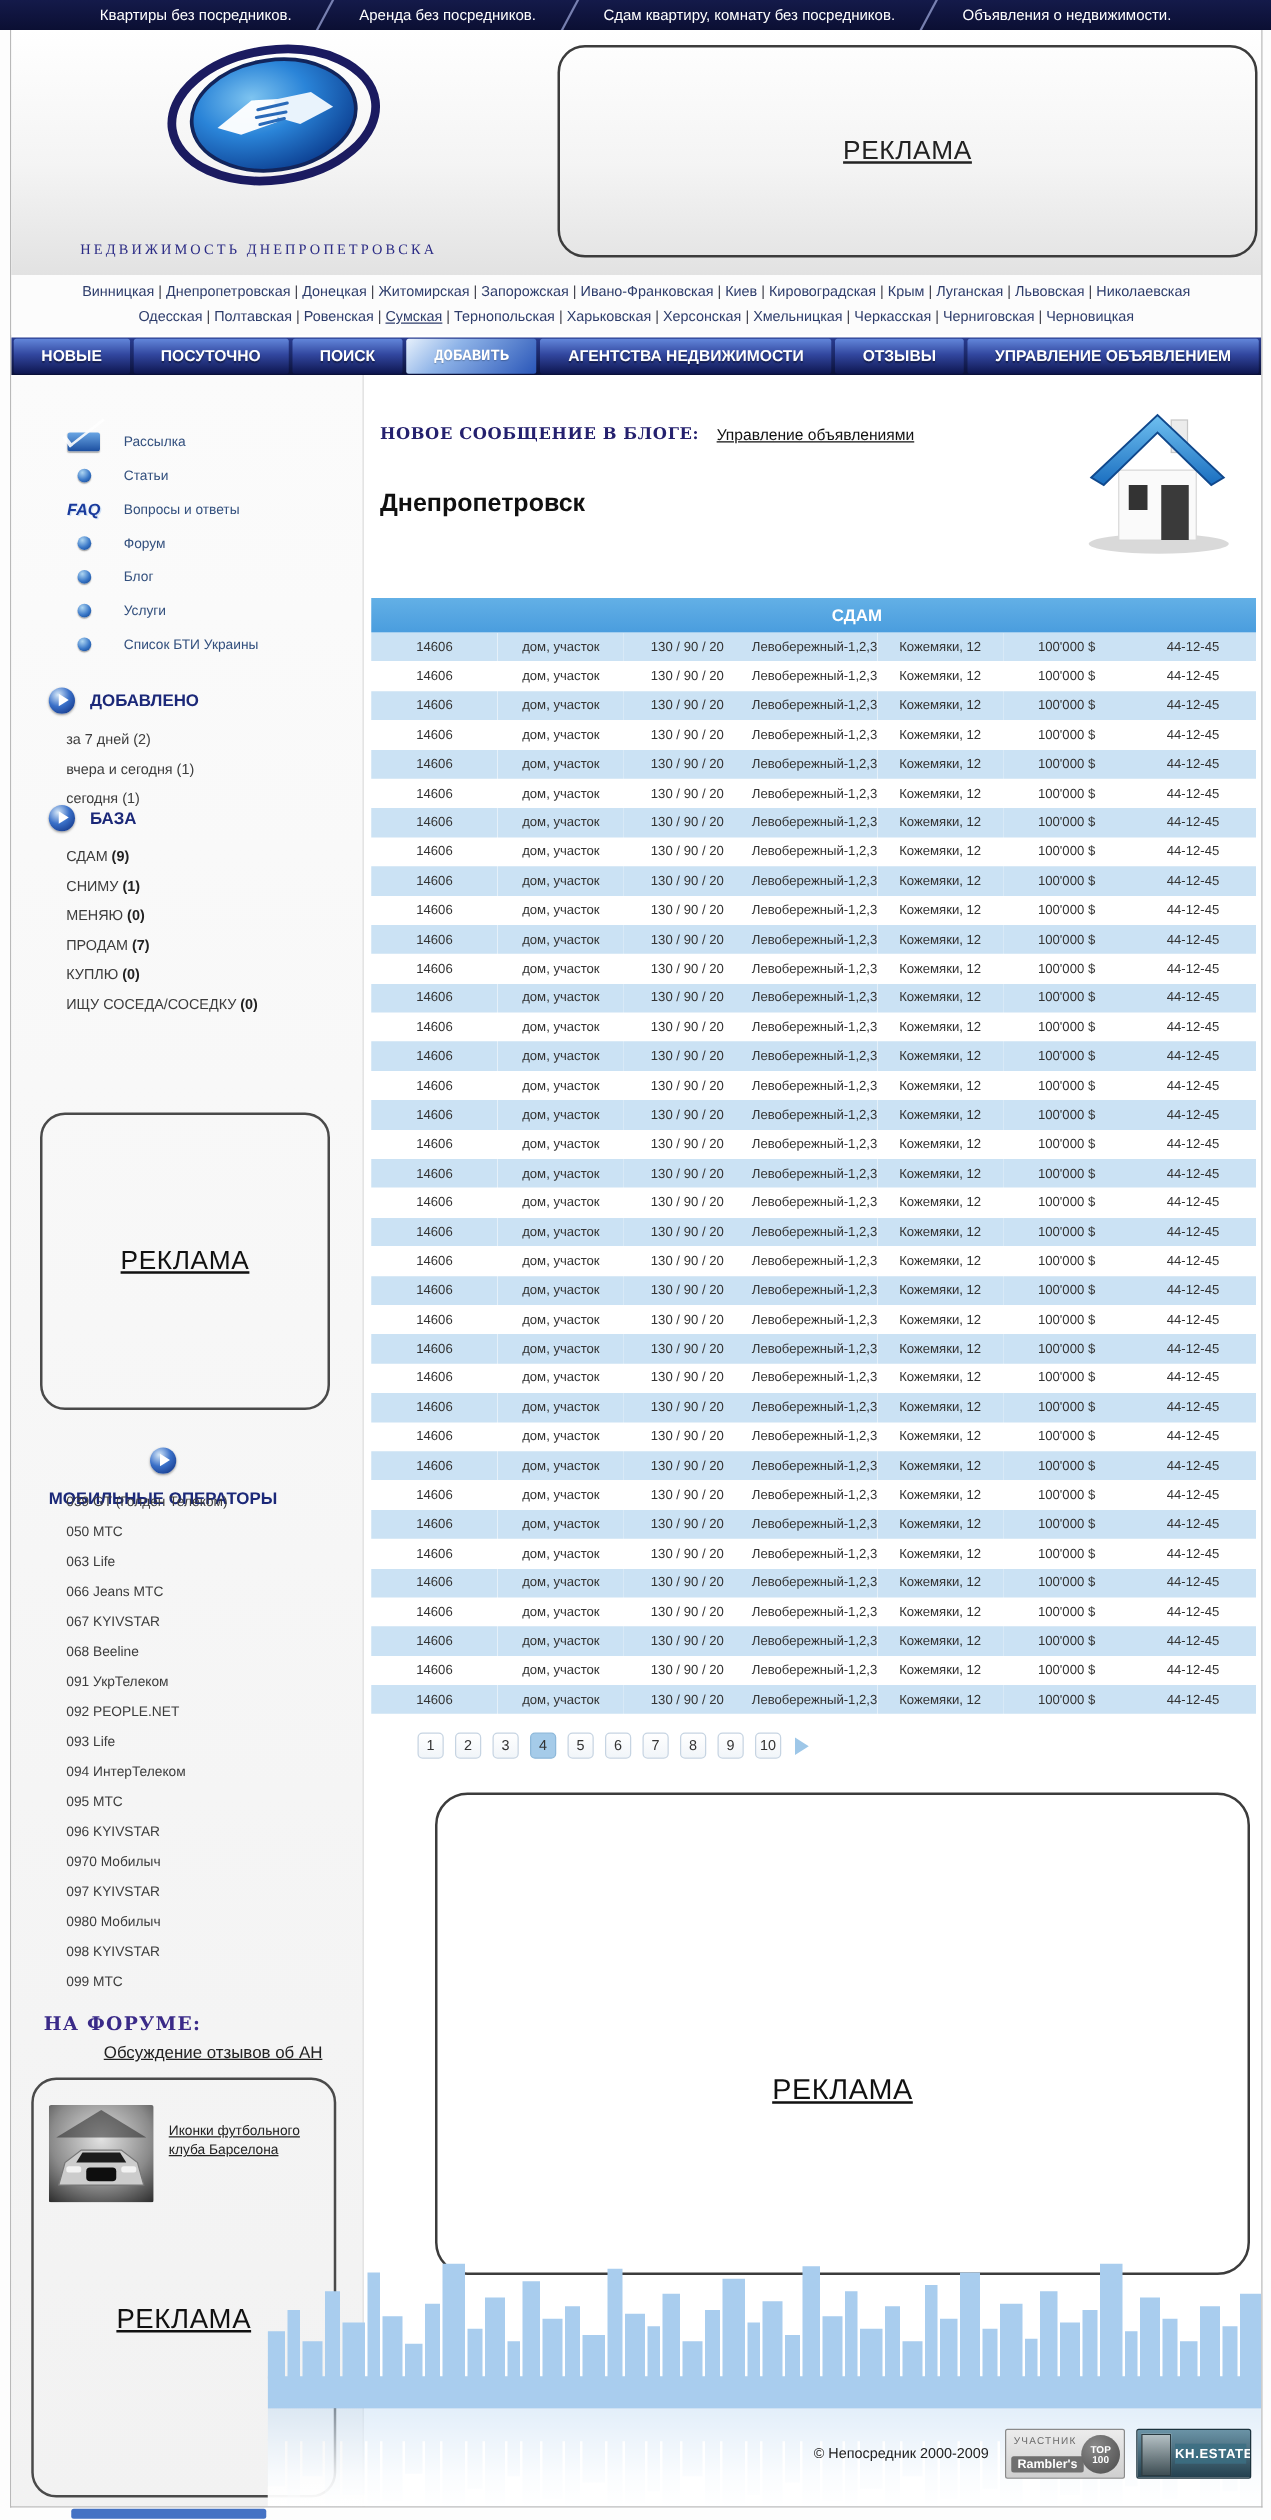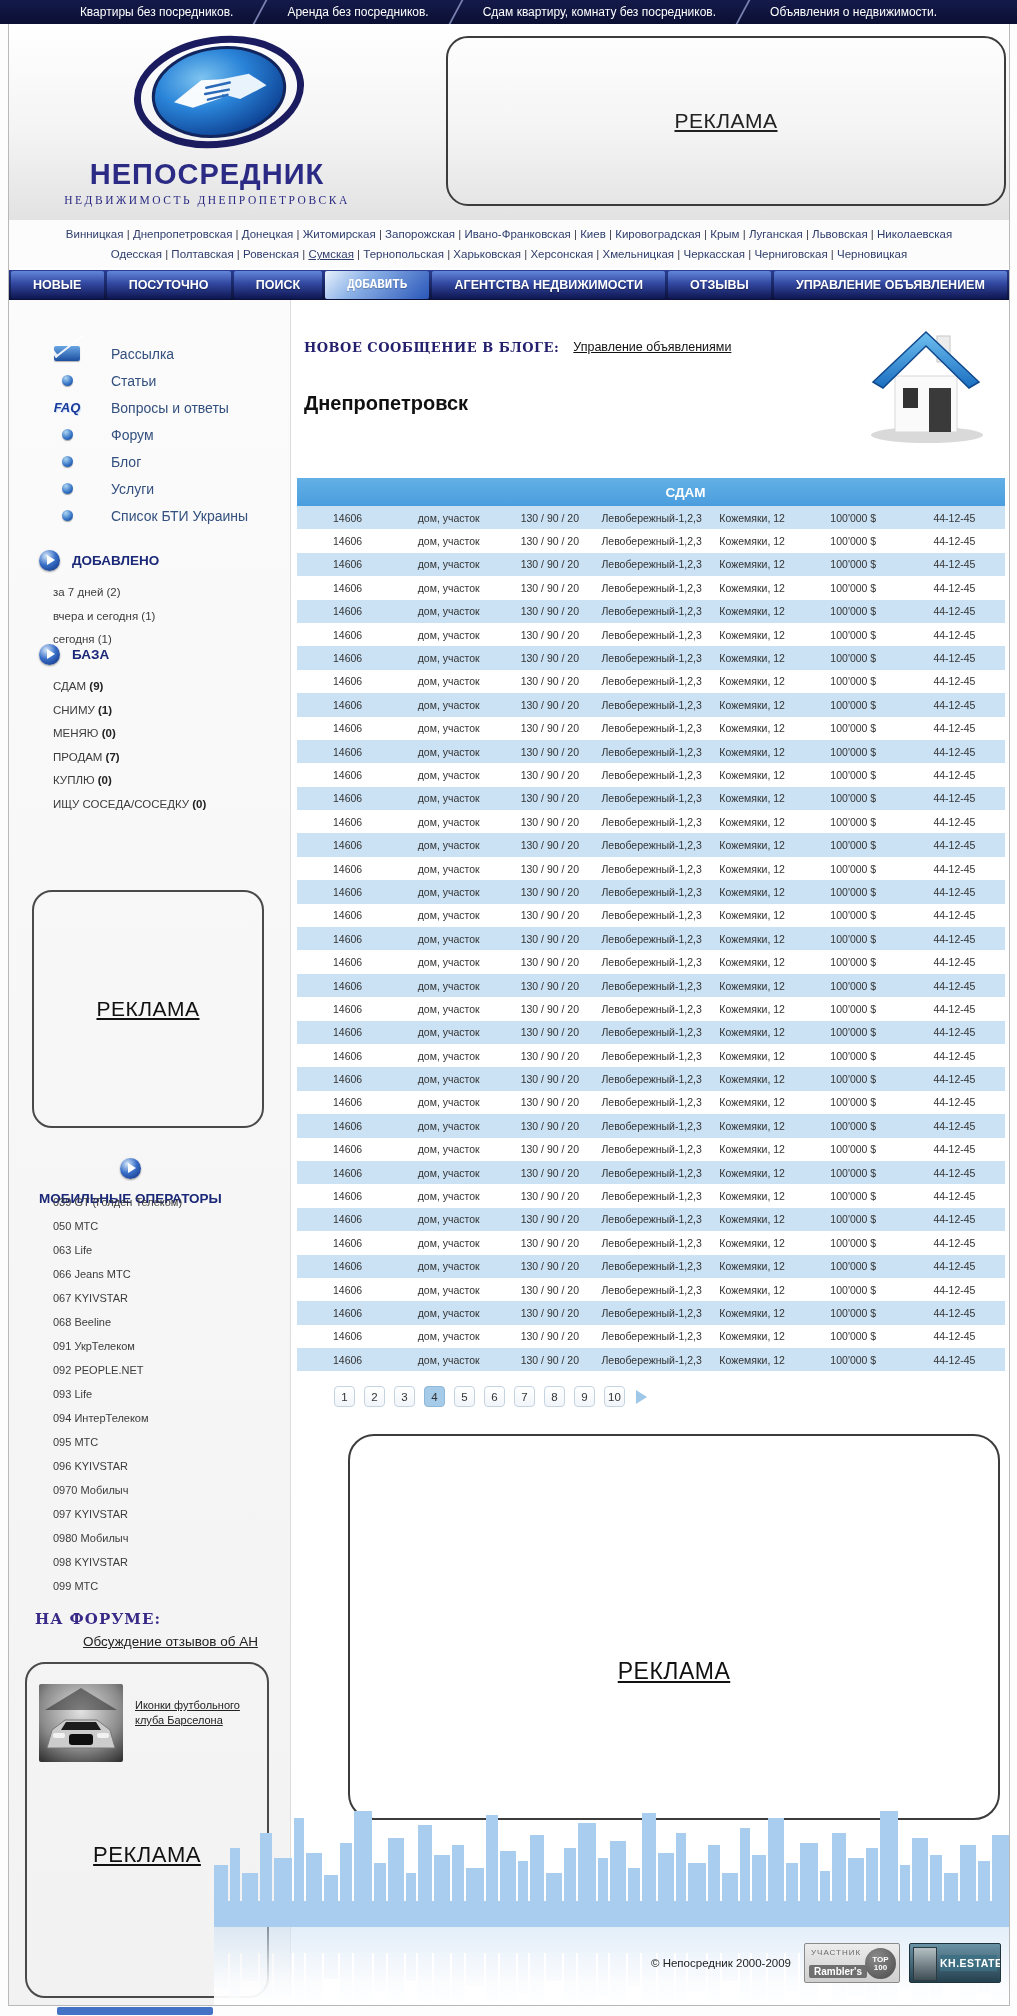--- a/index.html
+++ b/index.html
@@ -72,21 +72,21 @@
     position:absolute;left:0;top:276px;width:282px;height:1705px;
     background:linear-gradient(180deg,#fbfbfb,#f2f2f2);
     border-right:1px solid #dcdcdc;box-sizing:border-box;
   }
   .main{position:absolute;left:283px;top:276px;width:717px;height:1705px;background:#fff;}
 
   
   .quicklinks{position:absolute;left:0;top:40px;width:100%;list-style:none;margin:0;padding:0;}
   .ql-item{display:flex;align-items:center;height:27px;padding-left:38px;}
   .ql-icon{width:40px;display:flex;justify-content:center;flex:0 0 40px;}
-  .ql-label{font-size:14px;color:#33507e;margin-left:24px;}
+  .ql-label{font-size:11px;color:#33507e;margin-left:12px;}
   .mail-icon{width:26px;height:15px;border-radius:2px;position:relative;
     background:linear-gradient(180deg,#6aa6e4 0%,#1c4fa0 100%);box-shadow:0 1px 1px rgba(0,0,0,.3);}
   .mail-icon::after{content:"";position:absolute;left:2px;top:2px;width:20px;height:8px;
     border-left:2px solid #fff;border-bottom:2px solid #fff;transform:rotate(-38deg) scaleX(1.6);
     transform-origin:left bottom;opacity:.9;}
   .bullet-icon{width:11px;height:11px;border-radius:50%;
     background:radial-gradient(circle at 35% 28%,#aed6f2 0%,#3a78c8 55%,#0a3a85 100%);
     box-shadow:0 1px 1px rgba(0,0,0,.35);}
   .faq-icon{font-size:13px;font-weight:900;font-style:italic;color:#1a3a9c;
     text-shadow:1px 1px 0 #cfe0f4;letter-spacing:0;}
@@ -114,21 +114,21 @@
   .forum-link{position:absolute;left:26px;top:1334px;font-size:13.5px;color:#222;text-decoration:underline;margin-left:48px;}
 
   .bottom-adbox{position:absolute;left:16px;top:1362px;width:240px;height:332px;
     border:2px solid #4a4a4a;border-radius:20px;}
   .car-img{position:absolute;left:12px;top:20px;width:84px;height:78px;overflow:hidden;border-radius:2px;}
   .barca-link{position:absolute;left:108px;top:34px;width:110px;font-size:11px;line-height:15px;
     color:#222;text-decoration:underline;overflow-wrap:anywhere;}
   .bottom-adbox .ad-link{position:absolute;left:0;top:178px;width:100%;text-align:center;font-size:22px;}
 
   
-  .blog-line{position:absolute;left:12px;top:40px;display:flex;align-items:flex-start;gap:14px;white-space:nowrap;}
+  .blog-line{position:absolute;left:12px;top:40px;display:flex;align-items:flex-end;gap:14px;white-space:nowrap;}
   .blog-label{font-family:"DejaVu Serif",serif;font-weight:bold;font-size:13px;color:#24206e;letter-spacing:.5px;}
   .blog-link{font-size:12.5px;color:#111;text-decoration:underline;}
   .house{position:absolute;right:14px;top:18px;}
   .city-title{position:absolute;left:12px;top:92px;font-size:20px;font-weight:bold;color:#101010;}
 
   .ads-table{position:absolute;left:5px;top:178px;width:708px;border-collapse:collapse;table-layout:fixed;}
   .ads-table .thead-band td{height:26px;background:linear-gradient(180deg,#63b0e6,#4a9dde);
     color:#fff;font-weight:bold;font-size:13.5px;padding-left:70px;}
   .ads-table td{font-size:10.5px;color:#333;text-align:center;overflow:hidden;white-space:nowrap;}
   .ads-table tbody tr{height:23.4px;}
@@ -204,21 +204,20 @@
           </radialGradient>
         </defs>
         <g transform="rotate(-8 86 58)">
           <ellipse cx="86" cy="58" rx="82" ry="52" fill="none" stroke="#1b1b60" stroke-width="7"></ellipse>
           <ellipse cx="86" cy="58" rx="66" ry="44" fill="url(#gblue)" stroke="#12255c" stroke-width="3"></ellipse>
           <path d="M40,62 L70,44 L92,46 L88,64 L58,70 Z" fill="#ffffff" opacity="0.96"></path>
           <path d="M88,46 L118,44 L134,58 L106,68 L88,60 Z" fill="#e9f3fc"></path>
           <path d="M74,52 L98,50 M72,58 L96,57 M74,64 L94,62" stroke="#2a6ab8" stroke-width="2.5" fill="none" stroke-linecap="round"></path>
         </g>
       </svg>
-      <div class="logo-title">НЕПОСРЕДНИК</div>
       <div class="logo-sub">НЕДВИЖИМОСТЬ ДНЕПРОПЕТРОВСКА</div>
     </div>
     <div class="top-banner">
       <a>РЕКЛАМА</a>
     </div>
   </div>
 
   <div class="regions">
     <div><a class="region-link">Винницкая</a> | <a class="region-link">Днепропетровская</a> | <a class="region-link">Донецкая</a> | <a class="region-link">Житомирская</a> | <a class="region-link">Запорожская</a> | <a class="region-link">Ивано-Франковская</a> | <a class="region-link">Киев</a> | <a class="region-link">Кировоградская</a> | <a class="region-link">Крым</a> | <a class="region-link">Луганская</a> | <a class="region-link">Львовская</a> | <a class="region-link">Николаевская</a></div>
     <div><a class="region-link">Одесская</a> | <a class="region-link">Полтавская</a> | <a class="region-link">Ровенская</a> | <a class="region-link active">Сумская</a> | <a class="region-link">Тернопольская</a> | <a class="region-link">Харьковская</a> | <a class="region-link">Херсонская</a> | <a class="region-link">Хмельницкая</a> | <a class="region-link">Черкасская</a> | <a class="region-link">Черниговская</a> | <a class="region-link">Черновицкая</a></div>

